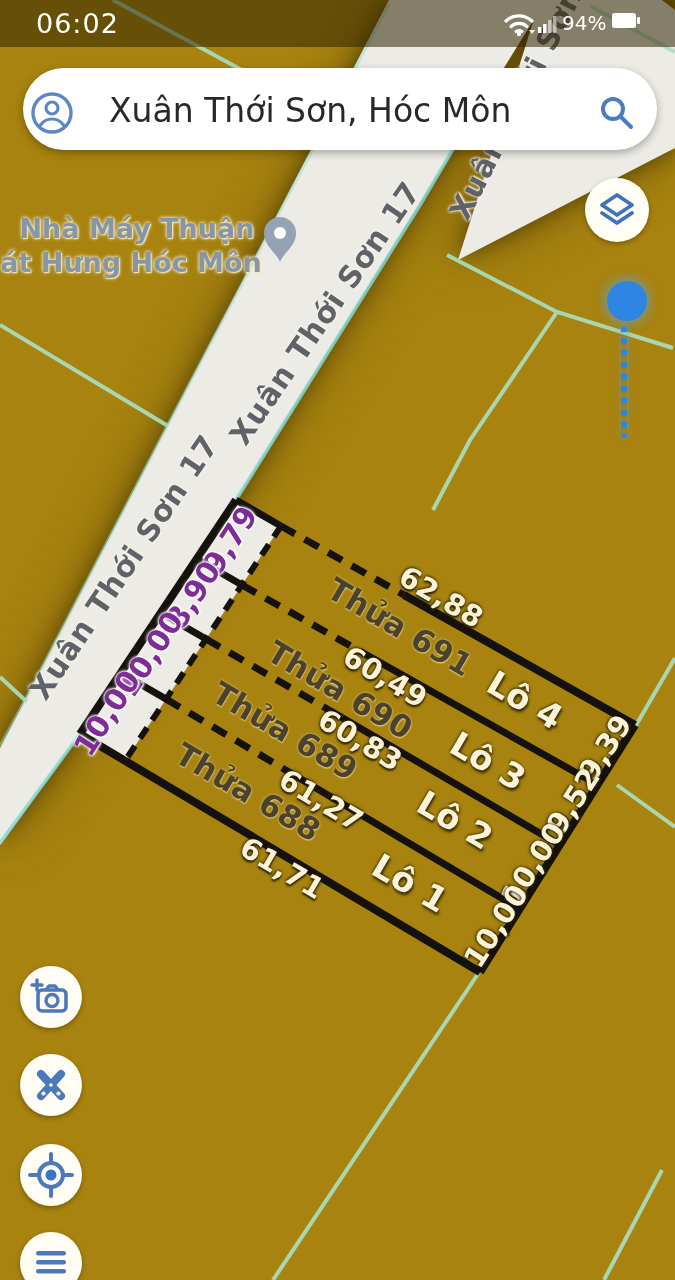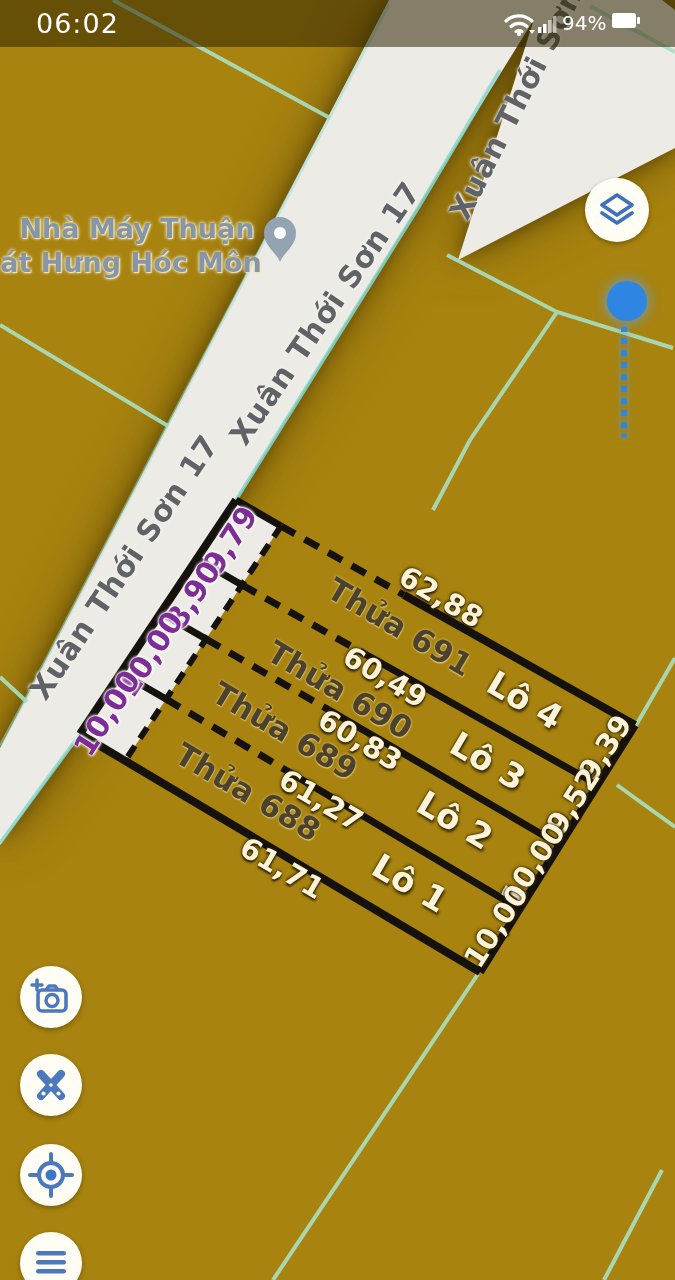--- a/index.html
+++ b/index.html
@@ -135,20 +135,32 @@
       <rect x="10" y="5" width="3.5" height="13" fill="#fff" opacity="0.55"></rect>
       <rect x="15" y="1" width="3.5" height="17" fill="#fff" opacity="0.55"></rect>
     </svg>
     <span class="battxt">94%</span>
     <svg style="position:absolute;left:612px;top:13px;" width="29" height="16">
       <rect x="0" y="0" width="24" height="15" rx="2.5" fill="#fff"></rect>
       <rect x="25" y="4" width="3" height="7" rx="1" fill="#fff"></rect>
     </svg>
   </div>
 
+  <div class="searchbar">
+    <svg style="position:absolute;left:7px;top:23px;" width="44" height="44">
+      <circle cx="22" cy="22" r="19" fill="none" stroke="#5b87c7" stroke-width="3.4"></circle>
+      <circle cx="22" cy="17" r="6" fill="none" stroke="#5b87c7" stroke-width="3.2"></circle>
+      <path d="M10.5 34 A14 14 0 0 1 33.5 34" fill="none" stroke="#5b87c7" stroke-width="3.2" stroke-linecap="round"></path>
+    </svg>
+    <span class="searchtext">Xuân Thới Sơn, Hóc Môn</span>
+    <svg style="position:absolute;left:572px;top:23px;" width="42" height="42">
+      <circle cx="18" cy="18" r="10" fill="none" stroke="#4a7dc0" stroke-width="4"></circle>
+      <line x1="25.5" y1="25.5" x2="36" y2="36" stroke="#4a7dc0" stroke-width="4" stroke-linecap="round"></line>
+    </svg>
+  </div>
 
   <div class="circlebtn" style="left:585px;top:178px;width:64px;height:64px;">
     <svg width="44" height="44">
       <path d="M22 7 L37 17 L22 27 L7 17 Z" fill="none" stroke="#3f72bd" stroke-width="3.8" stroke-linejoin="round"></path>
       <path d="M7 25 L22 35 L37 25" fill="none" stroke="#3f72bd" stroke-width="3.8" stroke-linejoin="round" stroke-linecap="round"></path>
     </svg>
   </div>
 
   <div class="circlebtn" style="left:20px;top:966px;width:62px;height:62px;">
     <svg width="42" height="40">

